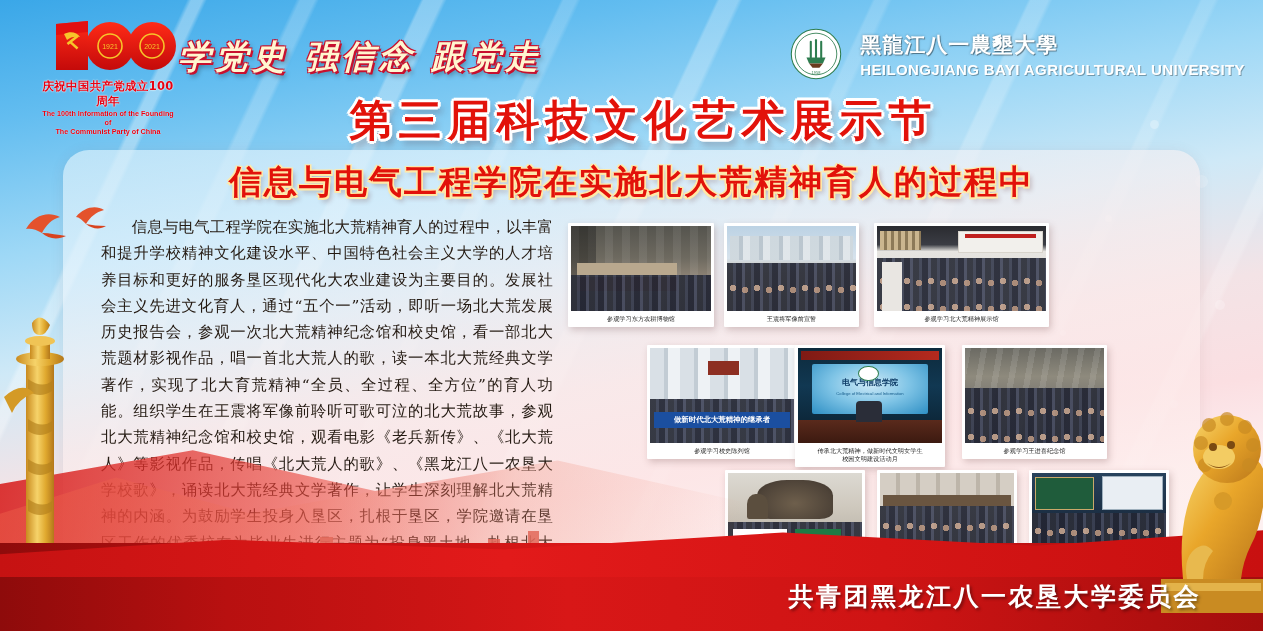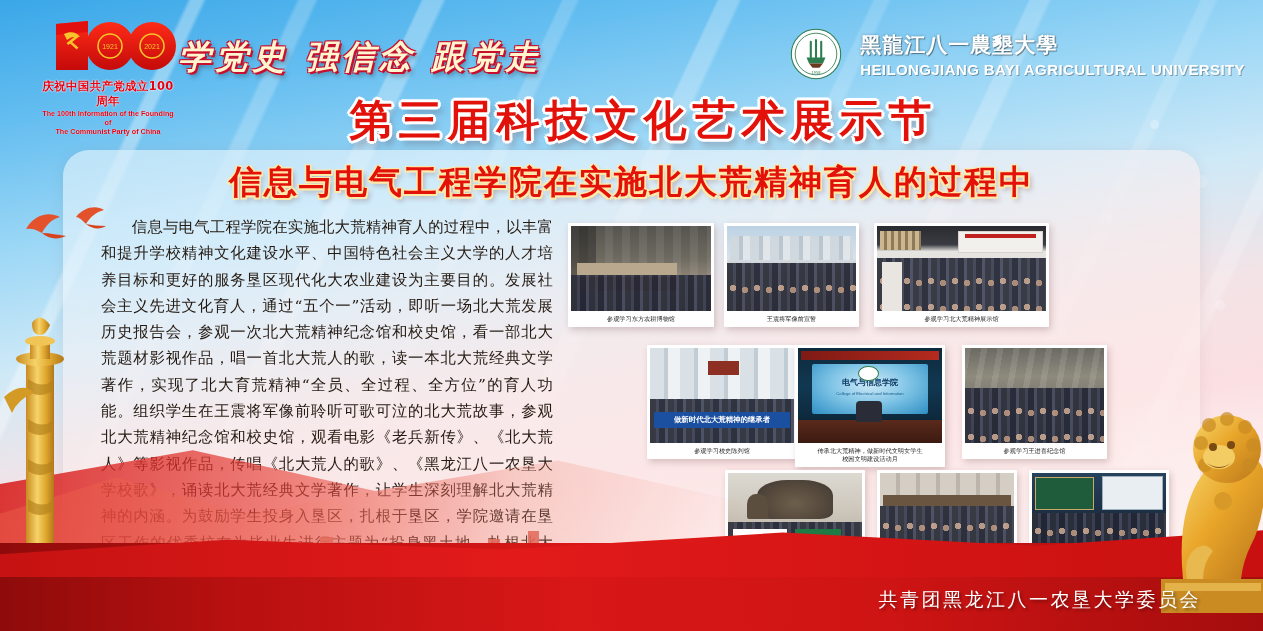--- a/index.html
+++ b/index.html
@@ -170,21 +170,21 @@
     position:absolute; left:0; right:0; bottom:0; height:88px;
     background: linear-gradient(90deg, #8e0b0b 0%, #b81010 18%, #d81717 45%, #cf1414 70%, #a40d0d 100%);
   }
   .footer-band::before {
     content:""; position:absolute; left:0; right:0; top:-26px; height:60px;
     background: linear-gradient(90deg, #c61212 0%, #e21a1a 40%, #c81010 100%);
     clip-path: polygon(0 62%, 18% 38%, 40% 54%, 62% 26%, 82% 48%, 100% 22%, 100% 100%, 0 100%);
   }
   .footer-text {
     position:absolute; right:62px; bottom:18px;
-    font-size:19px; font-weight:normal; color:#ffffff; letter-spacing:2.5px;
+    font-size:25px; font-weight:bold; color:#ffffff; letter-spacing:2.5px;
     font-family:"DejaVu Sans","Liberation Sans",sans-serif;
     text-shadow: 2px 2px 3px rgba(0,0,0,.4);
     white-space:nowrap;
     z-index: 6;
   }
 
   
   .ribbon {
     position:absolute; left:-20px; bottom:38px; width:760px; height:170px;
     background: linear-gradient(100deg, rgba(214,30,30,.92) 0%, rgba(233,70,60,.62) 42%, rgba(240,140,120,.30) 70%, rgba(250,200,190,.0) 100%);

